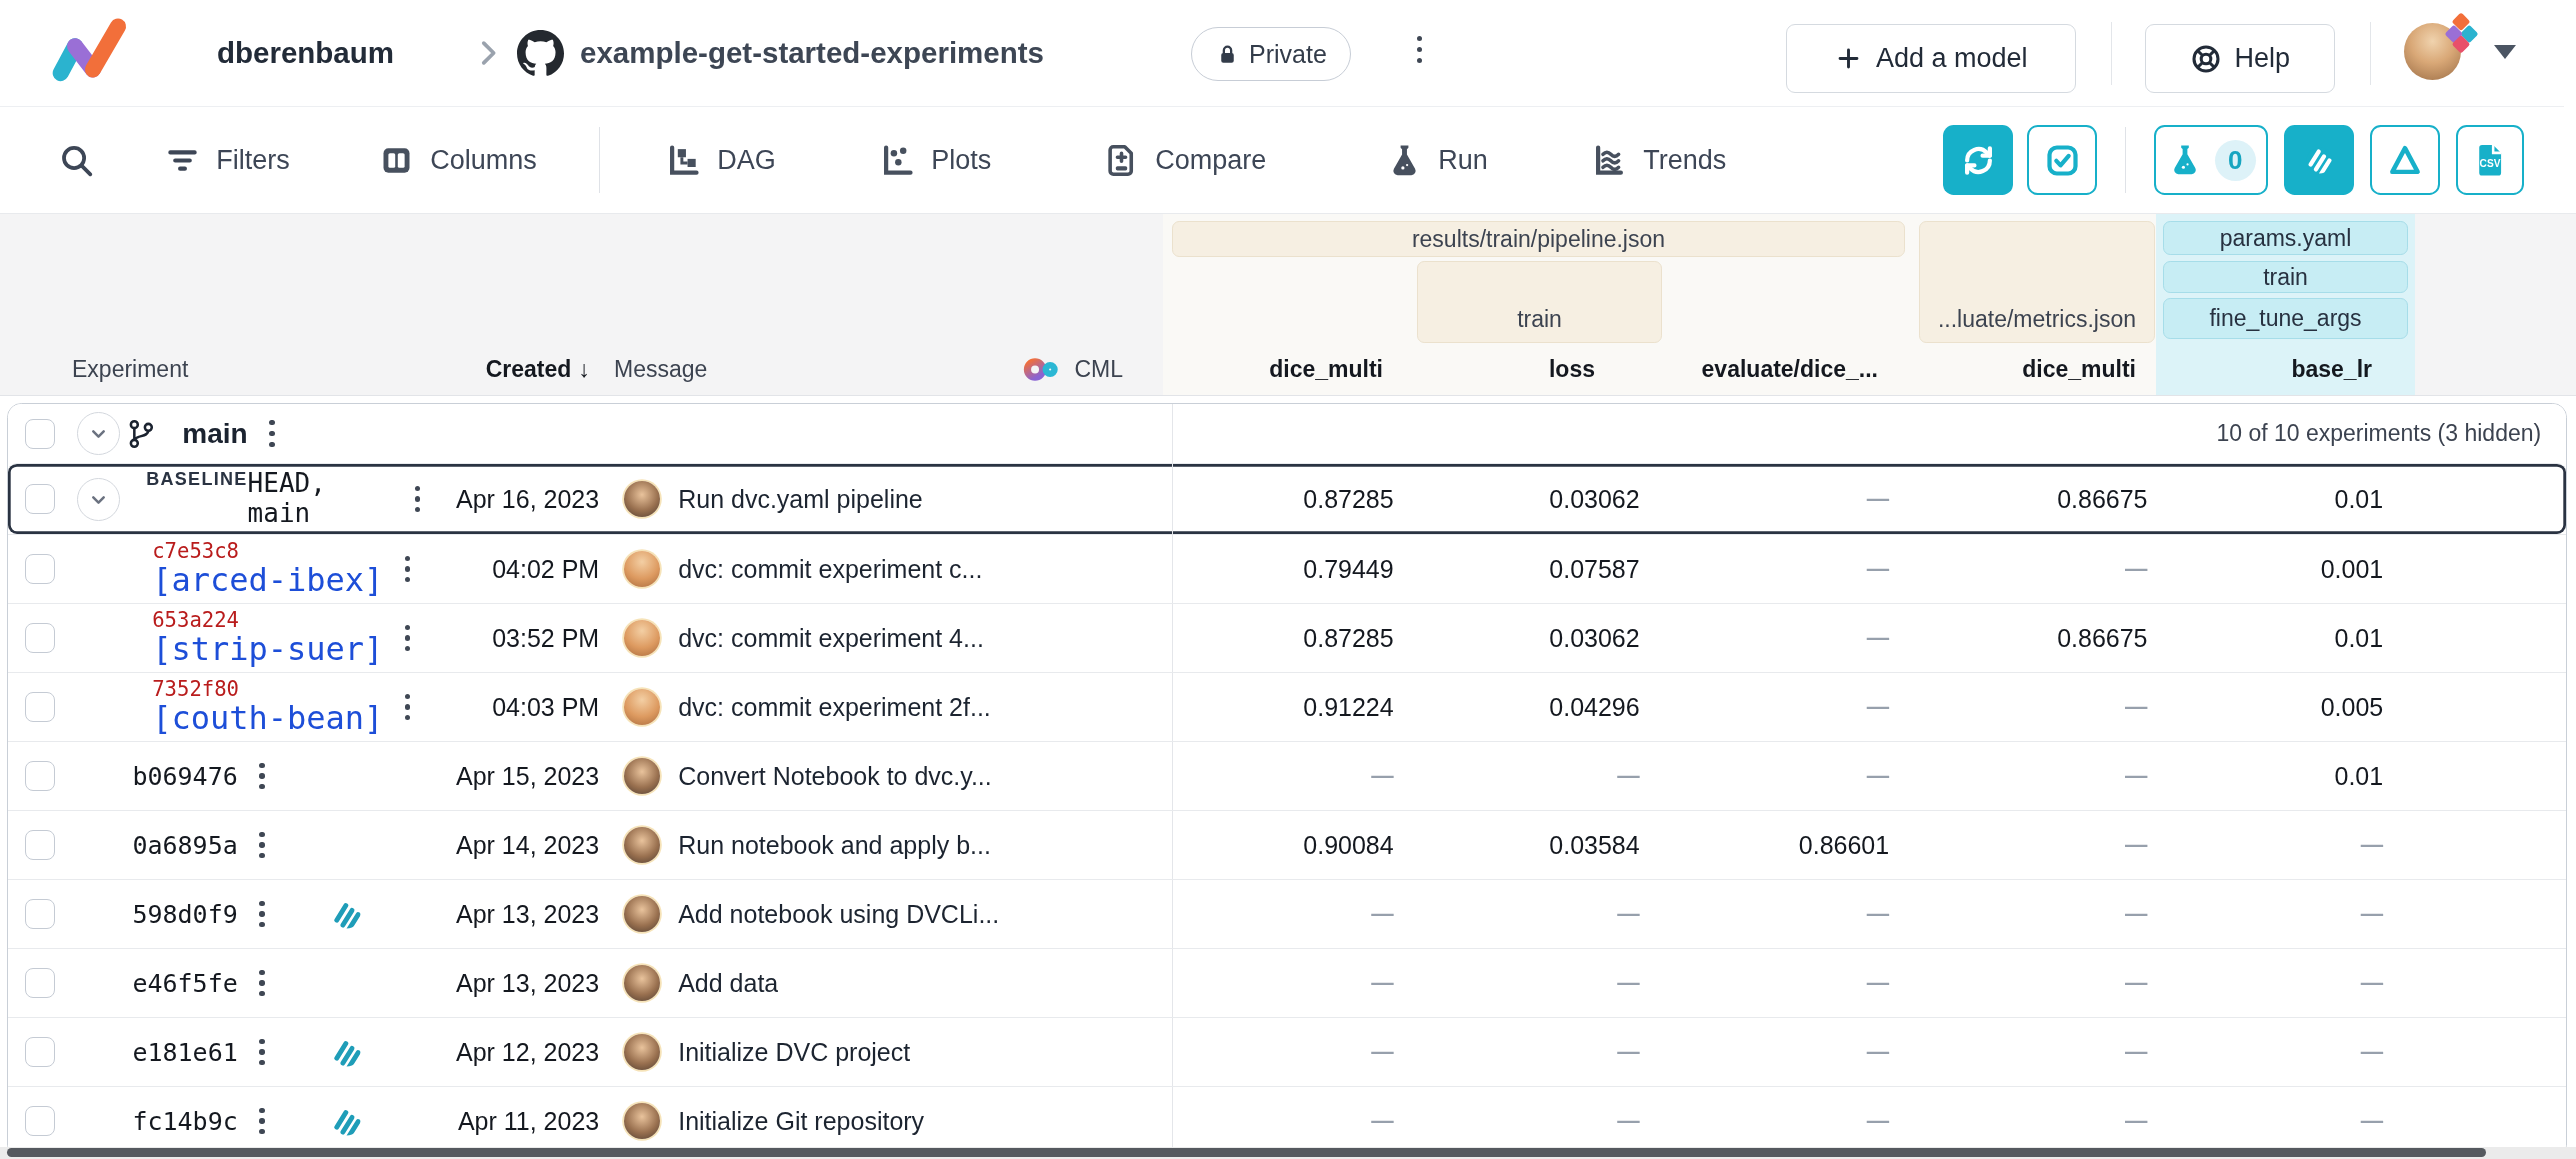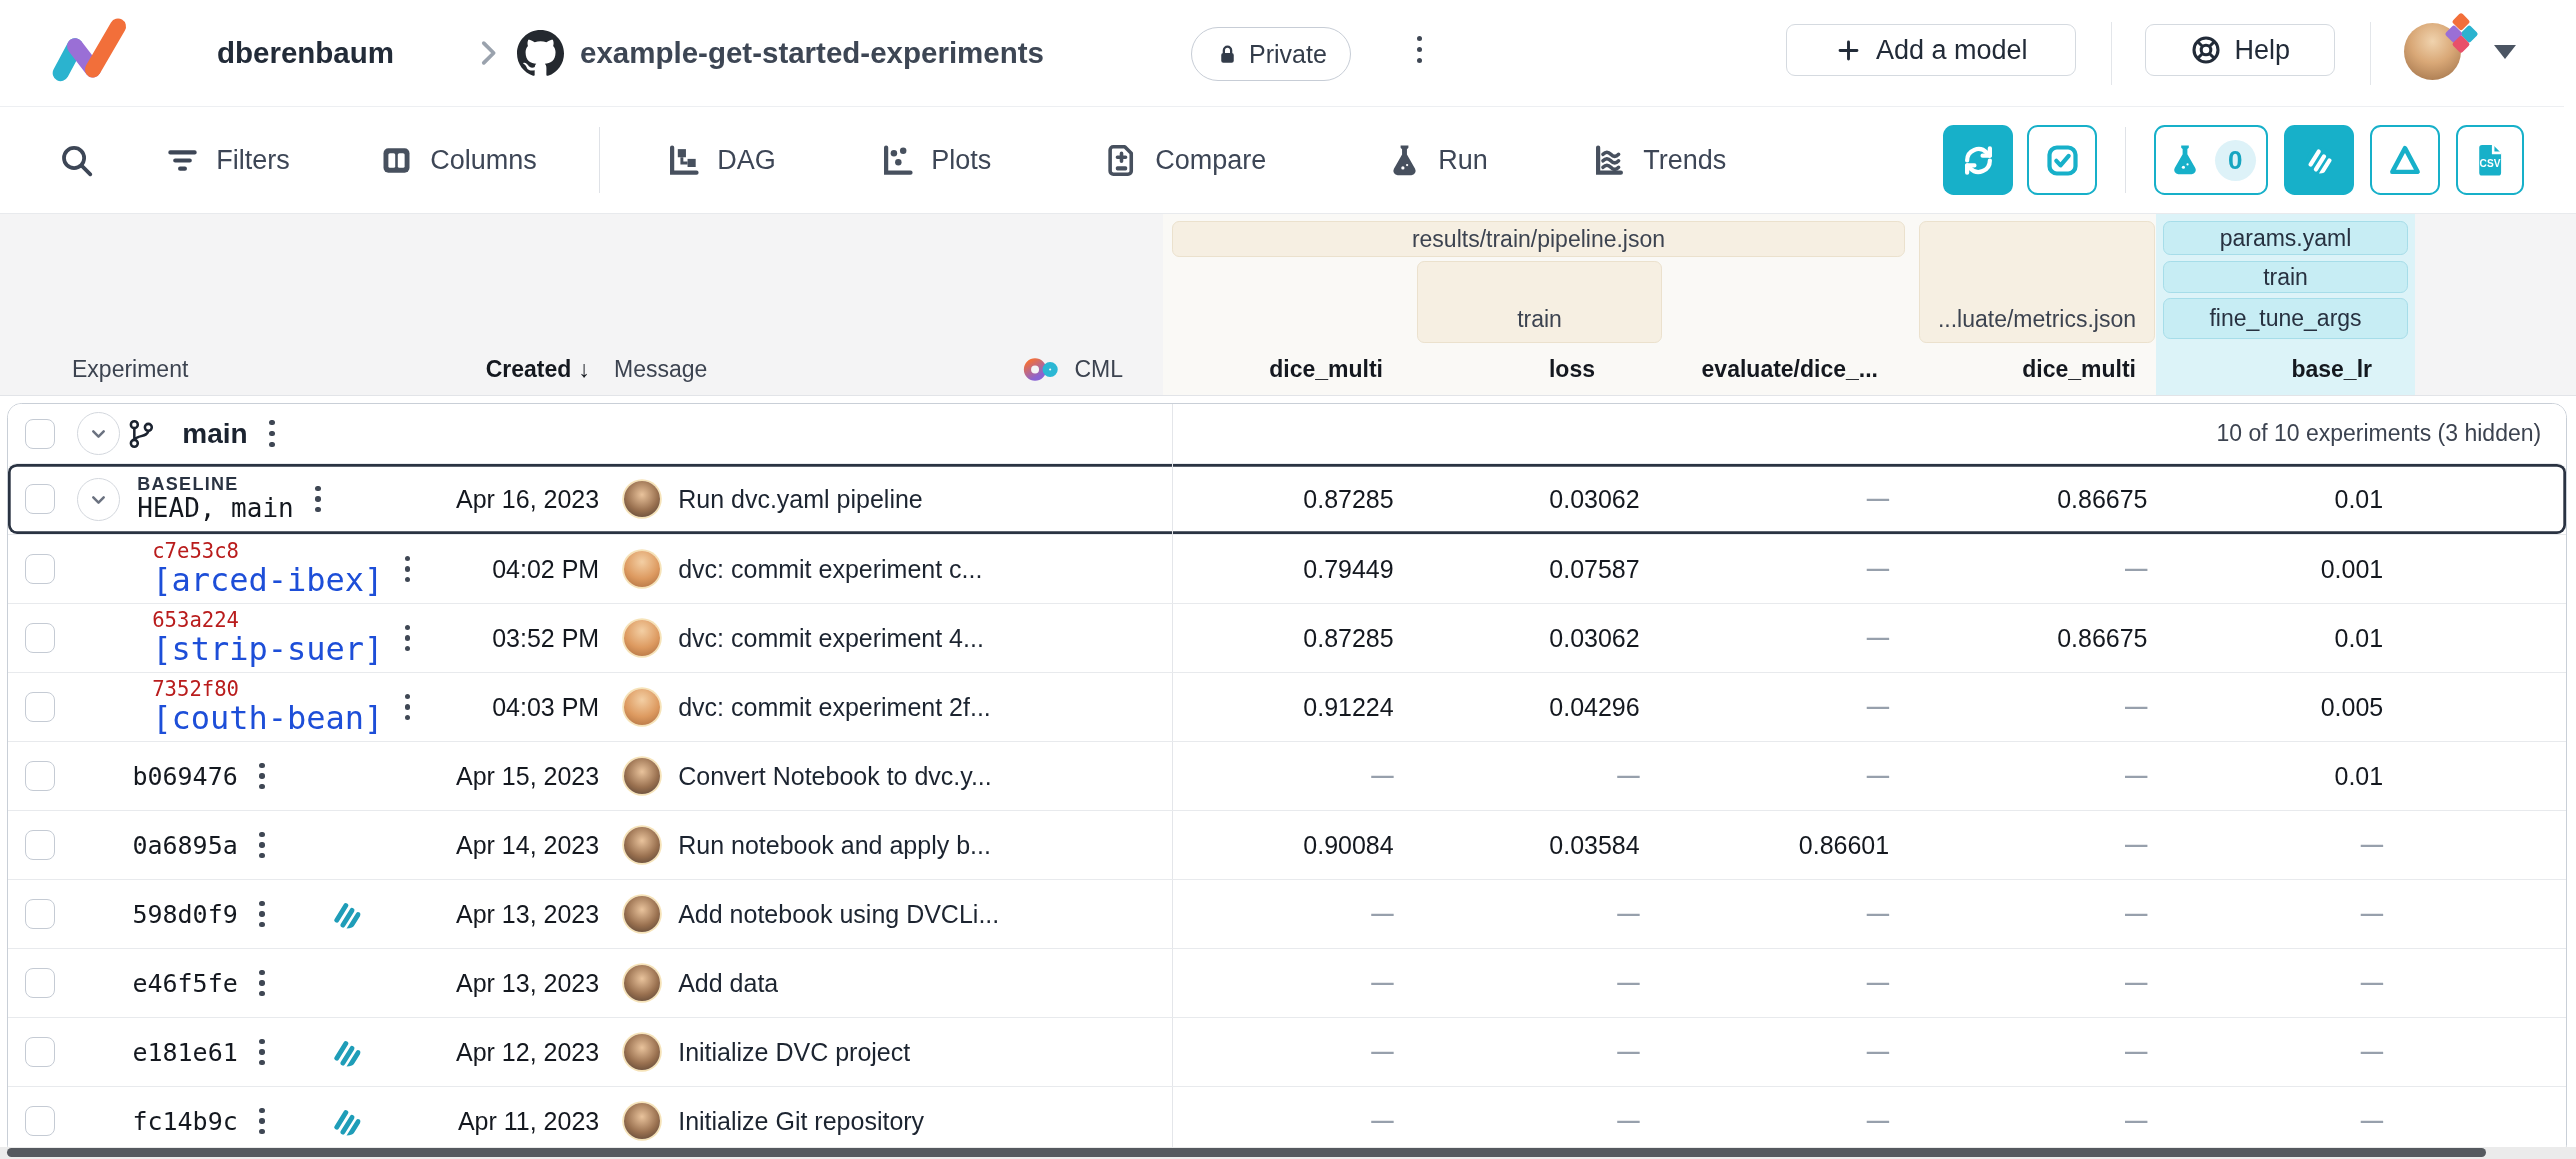--- a/index.html
+++ b/index.html
@@ -16,21 +16,21 @@
   .logo{position:absolute;left:50px;top:14.3px;width:93px;height:77px}
   .bc-user{position:absolute;left:217px;top:0;height:106px;display:flex;align-items:center;font-size:29.5px;font-weight:700;color:#222b38}
   .bc-chev{position:absolute;left:471px;top:36px;width:34px;height:34px}
   .gh-icon{position:absolute;left:517px;top:29.5px;width:47px;height:47px}
   .bc-repo{position:absolute;left:580px;top:0;height:106px;display:flex;align-items:center;font-size:29.5px;font-weight:700;color:#3d4654}
   .pill{position:absolute;left:1191px;top:27px;height:52px;border:1.8px solid #c7cdd6;border-radius:27px;
         display:flex;align-items:center;gap:9px;padding:0 23px;font-size:25px;color:#333c4a;background:#fff}
   .kebab{display:inline-flex;flex-direction:column;gap:5.4px;align-items:center;cursor:pointer}
   .kebab i{width:5.4px;height:5.4px;border-radius:50%;background:#3f4754}
   .hdr-kebab{position:absolute;left:1417px;top:36px}
-  .btn{height:52px;border:1.8px solid #d5dae0;border-radius:9px;background:#fff;display:flex;align-items:center;
+  .btn{height:69px;border:1.8px solid #d5dae0;border-radius:9px;background:#fff;display:flex;align-items:center;
        gap:12.5px;padding:16px 25px;font-size:27px;color:#222b38;box-sizing:border-box}
   .btn-add{position:absolute;left:1786px;top:24px;width:290px;justify-content:center}
   .btn-help{position:absolute;left:2145px;top:24px;width:190px;justify-content:center}
   .vdiv{position:absolute;top:21.5px;height:63px;width:0;border-left:1.8px solid #e3e6ea}
   .avatar-big{position:absolute;left:2404px;top:23px;width:57px;height:57px;border-radius:50%;
       background:radial-gradient(circle at 50% 32%,#f0d3ae 0%,#d9a877 45%,#9a6c44 100%);box-shadow:0 0 0 1.8px #fff}
   .av-badge{position:absolute;left:2440px;top:12.5px;width:41px;height:41px}
   .caret{position:absolute;left:2494px;top:45px;width:0;height:0;border-left:11.6px solid transparent;border-right:11.6px solid transparent;border-top:14.3px solid #4b5563}
 
   
@@ -69,21 +69,21 @@
   .cell{display:flex;align-items:center}
   .cb-cell{justify-content:center}
   .cb{width:30px;height:30px;border:1.8px solid #c5cbd4;border-radius:8px;background:#fff;box-sizing:border-box;cursor:pointer}
   .chev-cell{justify-content:center}
   .chevbtn{width:41px;height:41px;border-radius:50%;border:1.8px solid #d3d7dd;background:#fff;display:flex;align-items:center;justify-content:center;cursor:pointer}
   .name-cell{gap:21.5px}
   .hashwrap{display:flex;flex-direction:column;justify-content:center;line-height:1.12;margin-left:27px}
   .hash-sm{font-size:20.6px;color:#b91c1c}
   .ename{font-size:32px;color:#1d4ed8}
   .hash-lg{font-size:25px;color:#14181f;margin-left:7.2px}
-  .bl-wrap{display:flex;flex-direction:column;justify-content:flex-end;line-height:1.15;margin-left:12px}
+  .bl-wrap{display:flex;flex-direction:row;justify-content:flex-end;line-height:1.15;margin-left:21px}
   .bl-label{font-size:18px;font-weight:700;letter-spacing:1.3px;color:#2a3342}
   .bl-head{font-size:26px;color:#14181f}
   .dvc-mini{width:39px;height:39px;margin-left:41px}
   .created{justify-content:flex-end;font-size:25px;color:#14181f;white-space:nowrap}
   .msg{gap:18px;padding-left:25px;overflow:hidden}
   .avatar{width:36px;height:36px;border-radius:50%;flex:0 0 auto;box-shadow:0 0 0 1.8px #f6e3b8}
   .av-a{background:radial-gradient(circle at 50% 30%,#f3cfa4 0%,#dd9a60 55%,#a96b3c 100%)}
   .av-b{background:radial-gradient(circle at 50% 38%,#e9c39c 0%,#9a7150 55%,#4e3b2e 100%)}
   .mtext{font-size:25px;color:#1c2430;white-space:nowrap;overflow:hidden;text-overflow:ellipsis}
   .metrics{display:grid;grid-template-columns:233px 246px 273px 242px 259px 143px;border-left:0.9px solid #e4e6ea}

